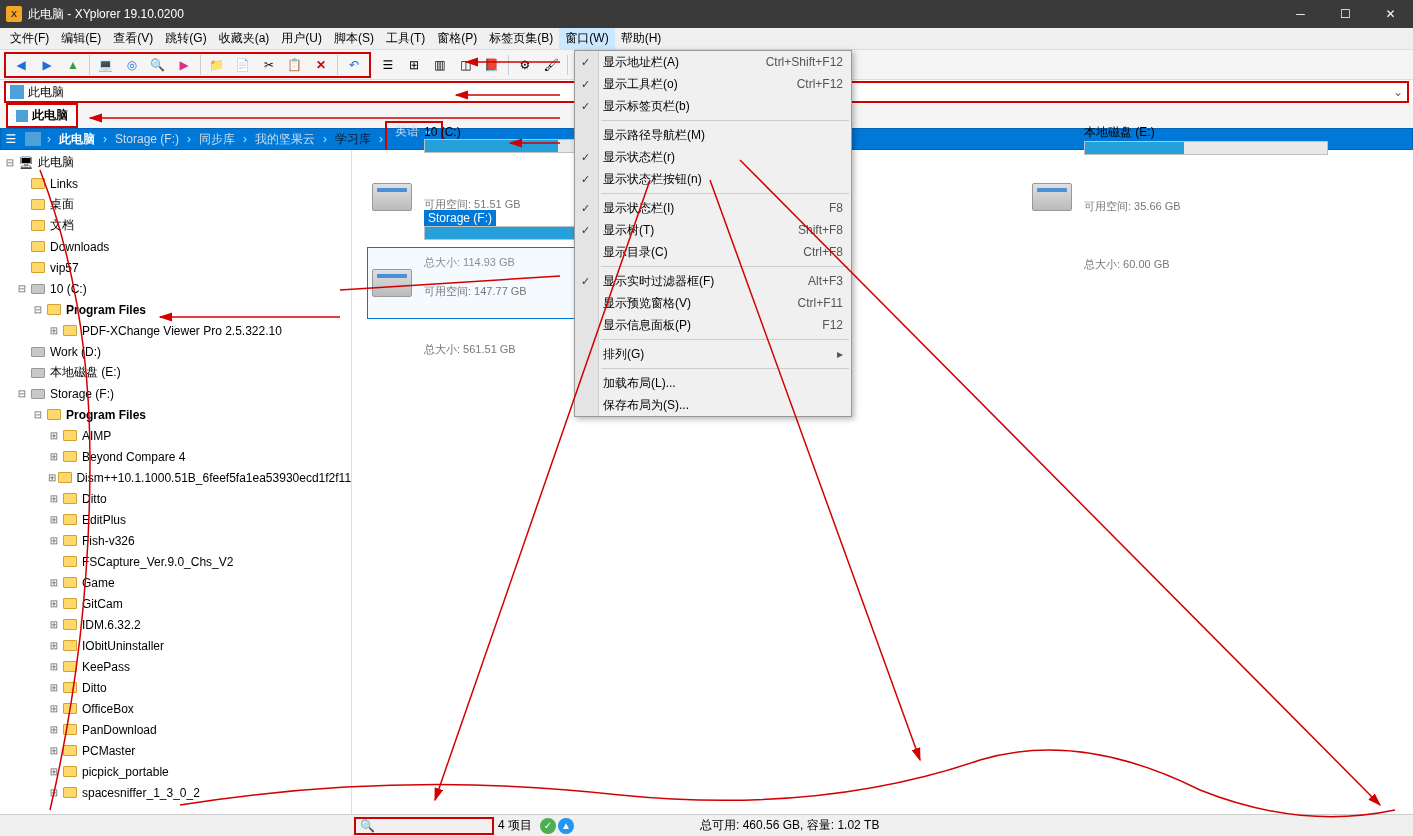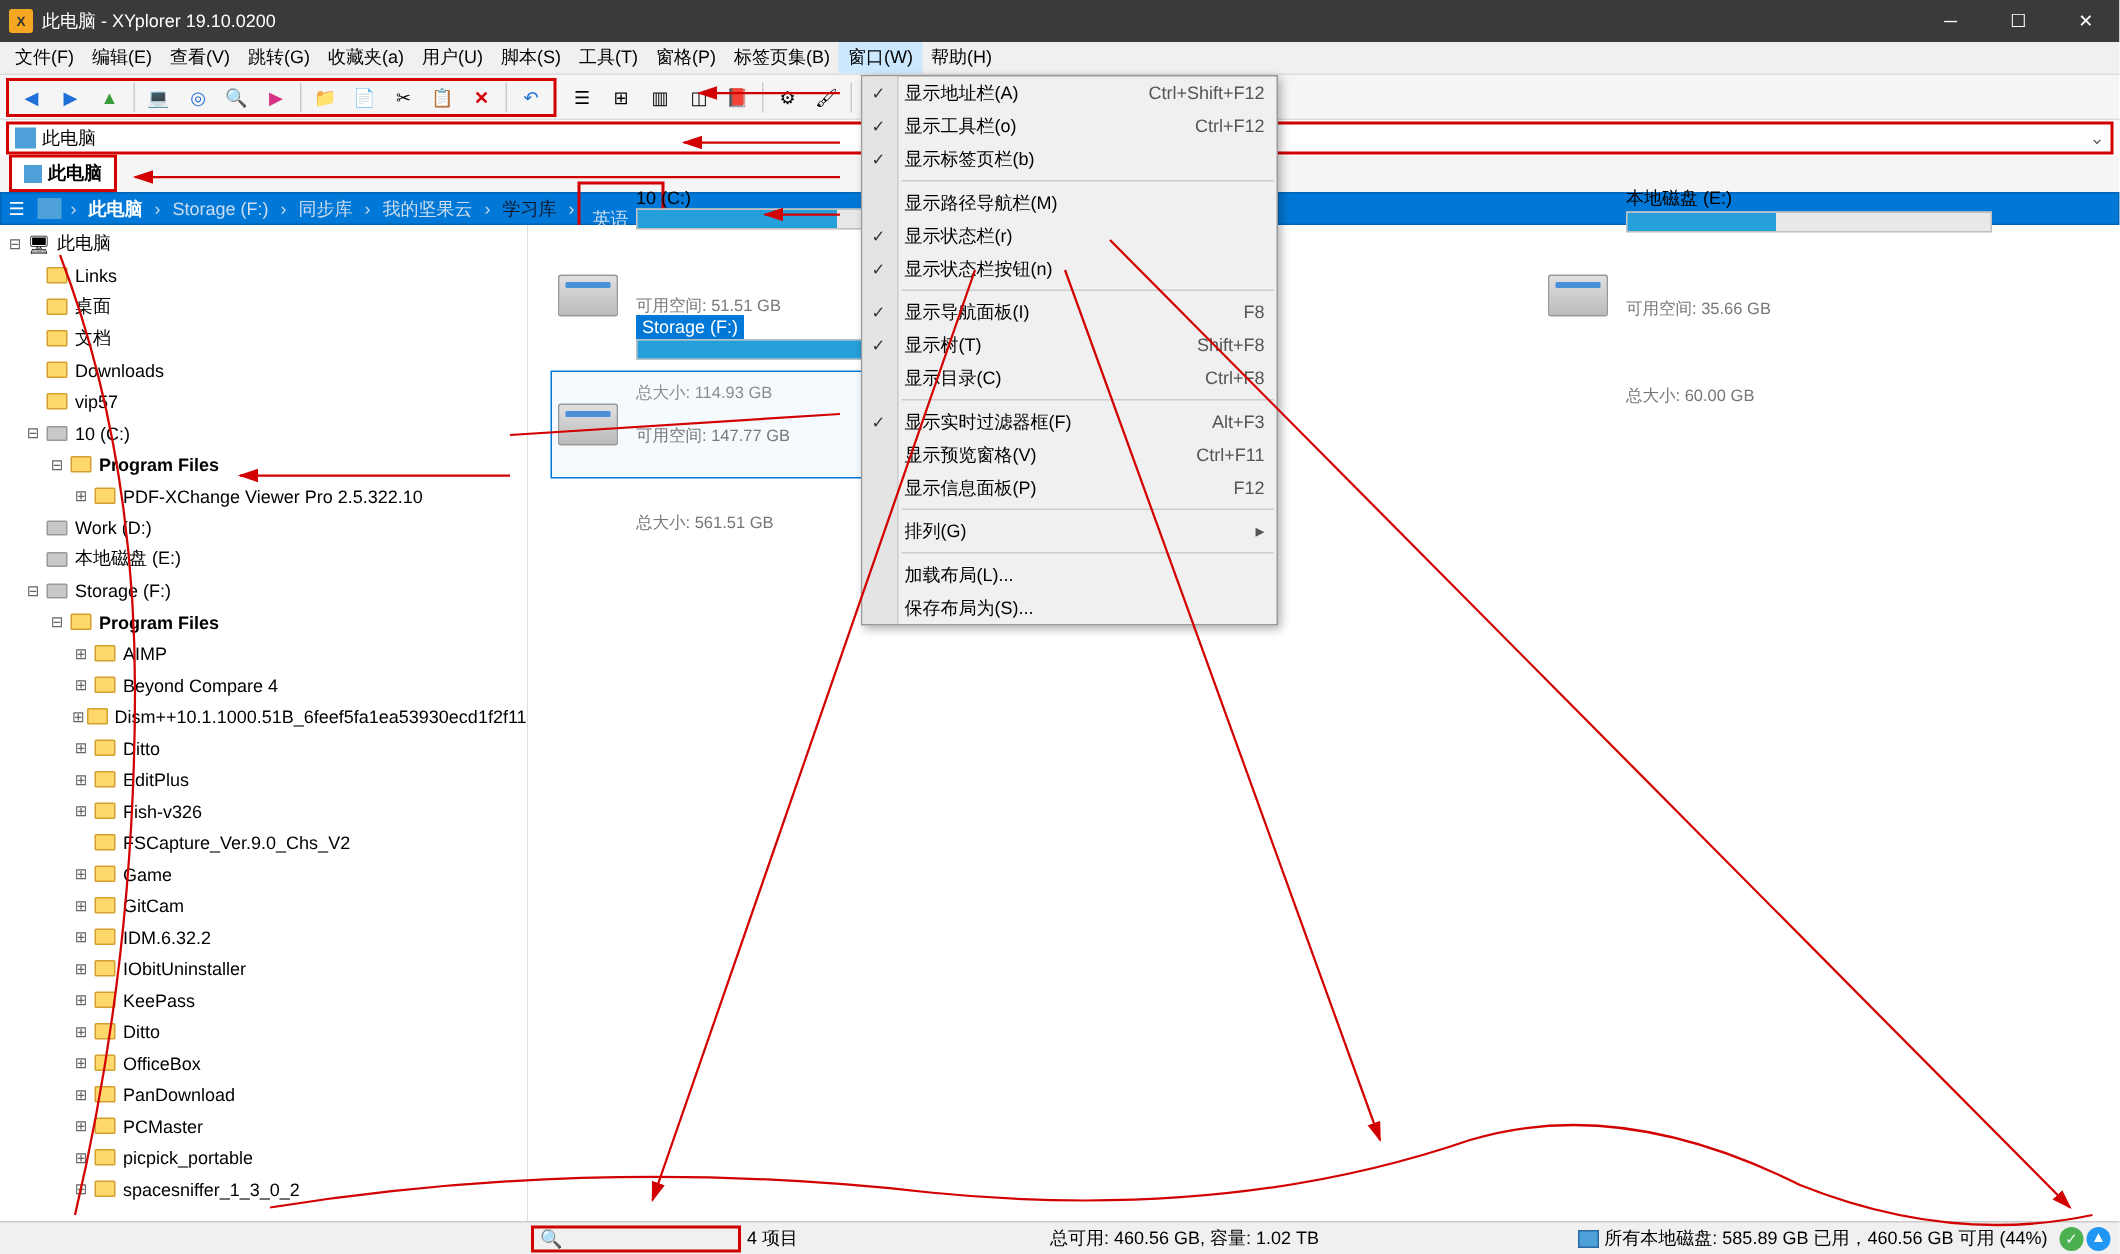--- a/index.html
+++ b/index.html
@@ -34,21 +34,21 @@
 .tabbar { height: 24px; display: flex; align-items: flex-end; padding-left: 6px; background:#f5f5f5;}
 .tab { border: 2px solid #d20000; padding: 2px 8px; background: #fff; display:flex; align-items:center; gap:4px;}
 .tab .tab-icon{width:12px;height:12px;background:#4da0d8;}
 
 
 .breadcrumb { height: 22px; background: #0078d7; color: #fff; display: flex; align-items: center; border:1px solid #0065b8;}
 .bc-btn { width:20px; height:20px; display:flex;align-items:center;justify-content:center;cursor:pointer;}
 .bc-seg { padding: 0 6px; display:flex;align-items:center; gap:4px;}
 .bc-sep { color: #cde; padding:0 2px;}
 .bc-first { font-weight:bold;}
-.breadcrumb .bc-end { border:2px solid #d20000; padding:0 8px; height:36px; display:flex;align-items:flex-end;}
+.breadcrumb .bc-end { border:2px solid #d20000; padding:0 8px; height:36px; display:flex;align-items:flex-start;}
 
 
 .main { display: flex; height: 668px; }
 .tree-pane { width: 352px; background: #fff; overflow-y: auto; border-right: 1px solid #ddd; padding-top:2px;}
 .details-pane { flex: 1; background: #fff; position: relative; padding: 8px 16px;}
 
 .tree-row { display:flex; align-items:center; height:21px; padding-left:4px; cursor:pointer; white-space:nowrap;}
 .tree-toggle { width:12px; height:12px; display:flex;align-items:center;justify-content:center; color:#666; font-size:10px; margin-right:2px;}
 .tree-icon { width:16px; height:14px; margin-right:4px; display:inline-flex;align-items:center;justify-content:center;}
 .ic-pc::before{content:"🖥";font-size:12px;}
@@ -475,21 +475,21 @@
         <span class="dd-check">✓</span>
         <span class="dd-label">显示状态栏(r)</span>
       </div>
       <div class="dd-row">
         <span class="dd-check">✓</span>
         <span class="dd-label">显示状态栏按钮(n)</span>
       </div>
       <div class="dd-sep"></div>
       <div class="dd-row">
         <span class="dd-check">✓</span>
-        <span class="dd-label">显示导航面板(I)</span>
+        <span class="dd-label">显示状态栏(I)</span>
         <span class="dd-shortcut">F8</span>
       </div>
       <div class="dd-row">
         <span class="dd-check">✓</span>
         <span class="dd-label">显示树(T)</span>
         <span class="dd-shortcut">Shift+F8</span>
       </div>
       <div class="dd-row">
         <span class="dd-label">显示目录(C)</span>
         <span class="dd-shortcut">Ctrl+F8</span>
@@ -522,24 +522,20 @@
       </div>
     </div>
 </div>
 
 <div class="statusbar">
   <div class="sb-search">
     <span class="sicon">🔍</span>
   </div>
   <div class="sb-items">4 项目</div>
   <div class="sb-total">总可用: 460.56 GB, 容量: 1.02 TB</div>
-  <div class="sb-disk">
-    <div class="sb-monitor"></div>
-    <span>所有本地磁盘: 585.89 GB 已用，460.56 GB 可用 (44%)</span>
-  </div>
   <div class="sb-badges">
     <div class="sb-badge ok">✓</div>
     <div class="sb-badge up">▲</div>
   </div>
 </div>
 
 <svg class="anno">
   <defs>
       <marker id="ah" markerWidth="10" markerHeight="10" refX="8" refY="3" orient="auto">
         <path d="M0,0 L0,6 L9,3 z" fill="#d20000"></path>

